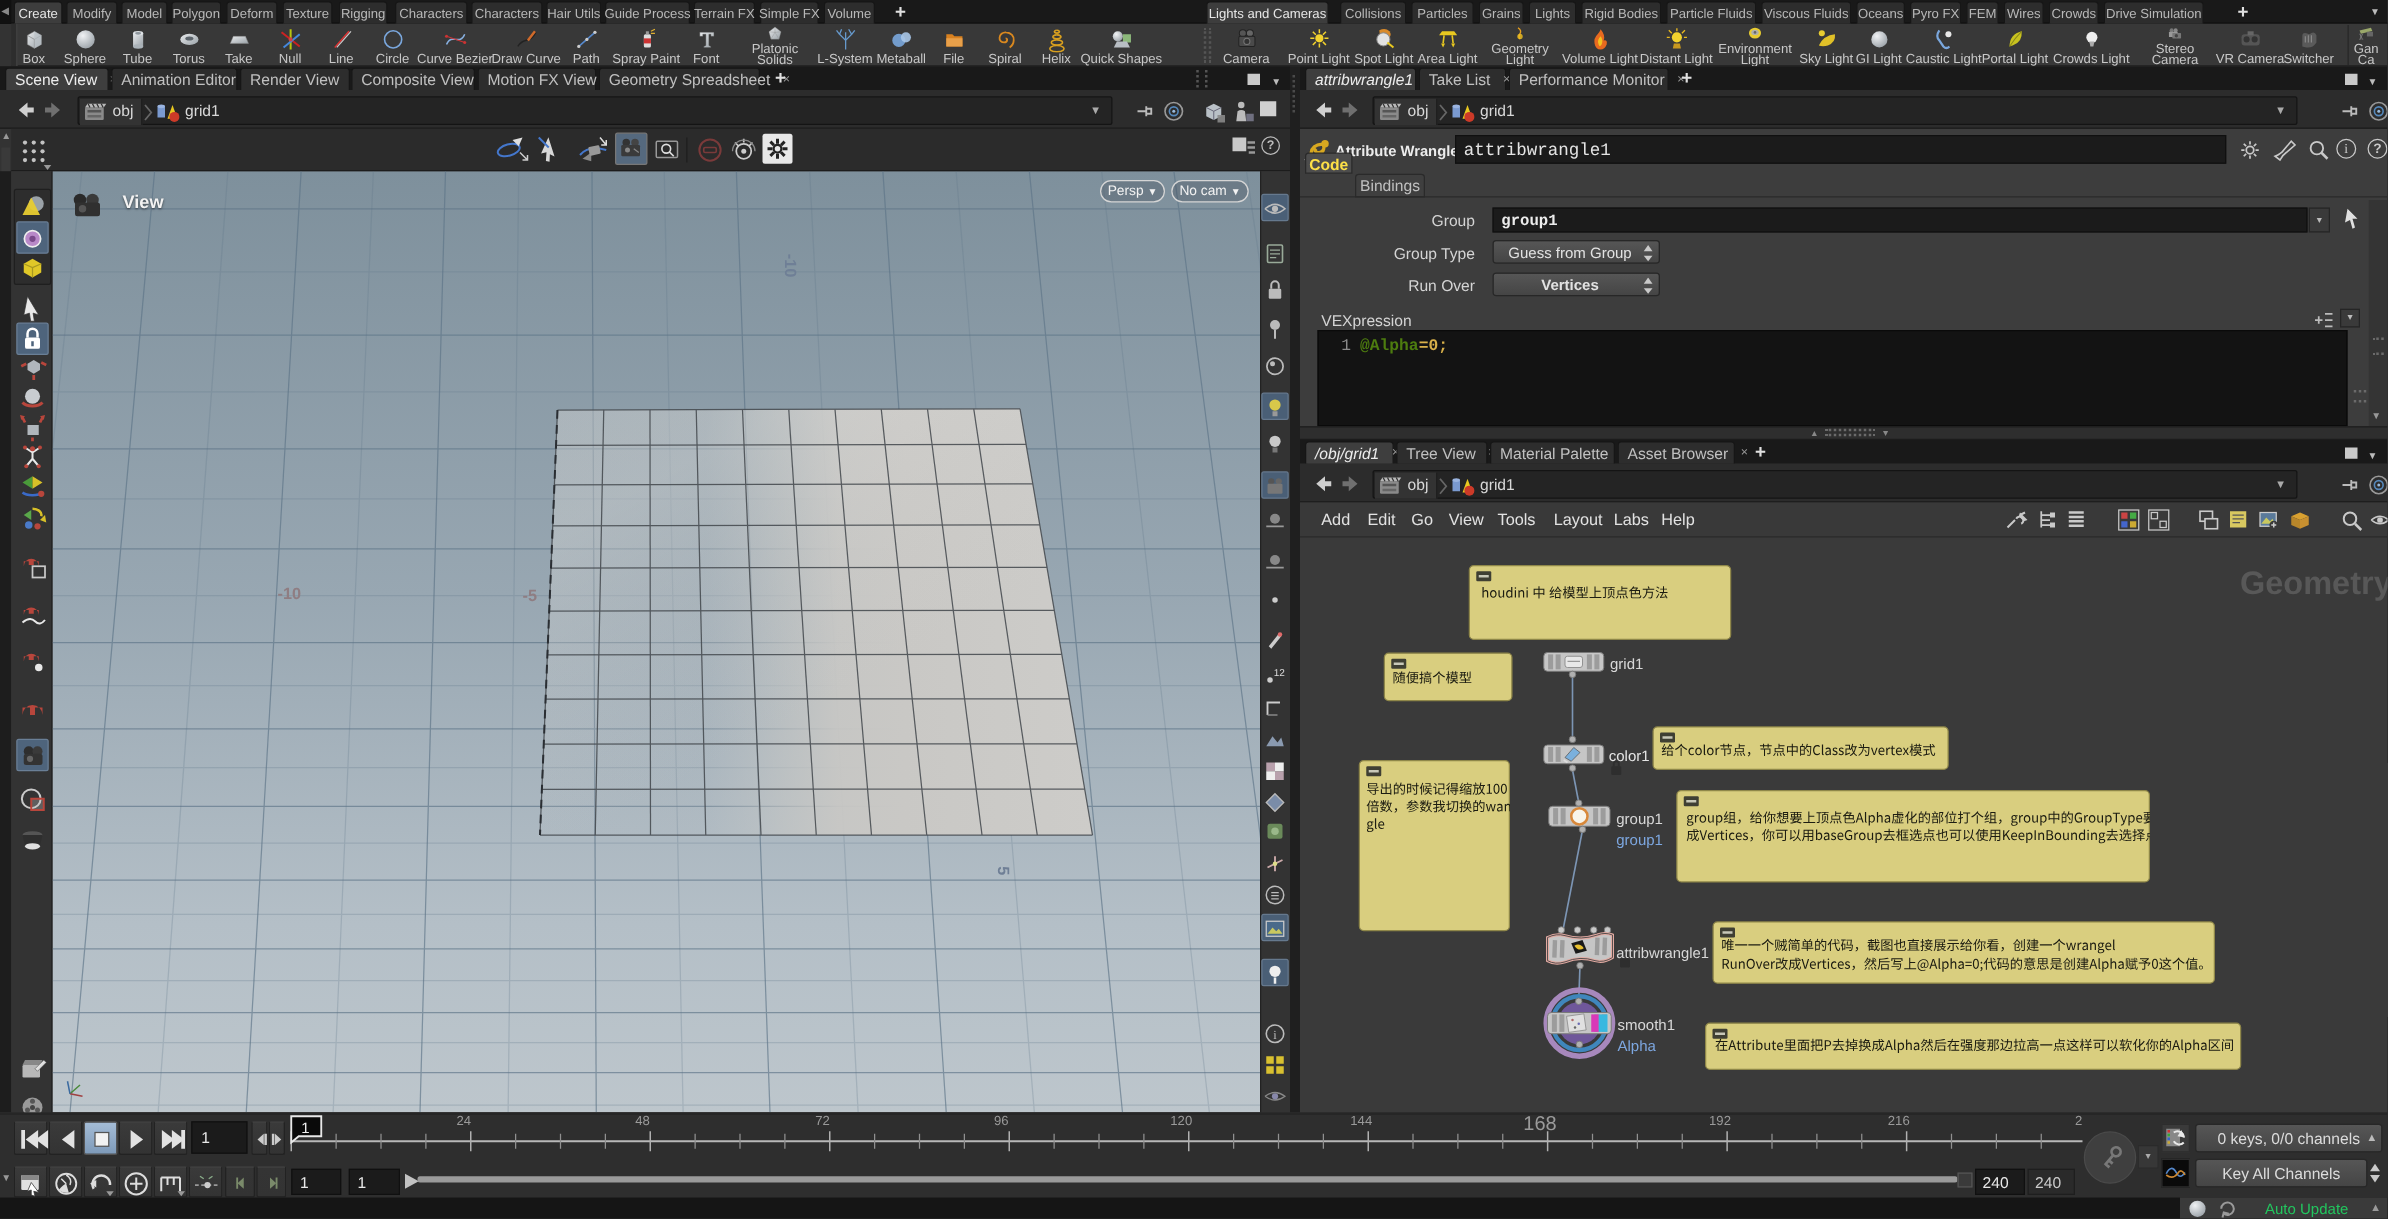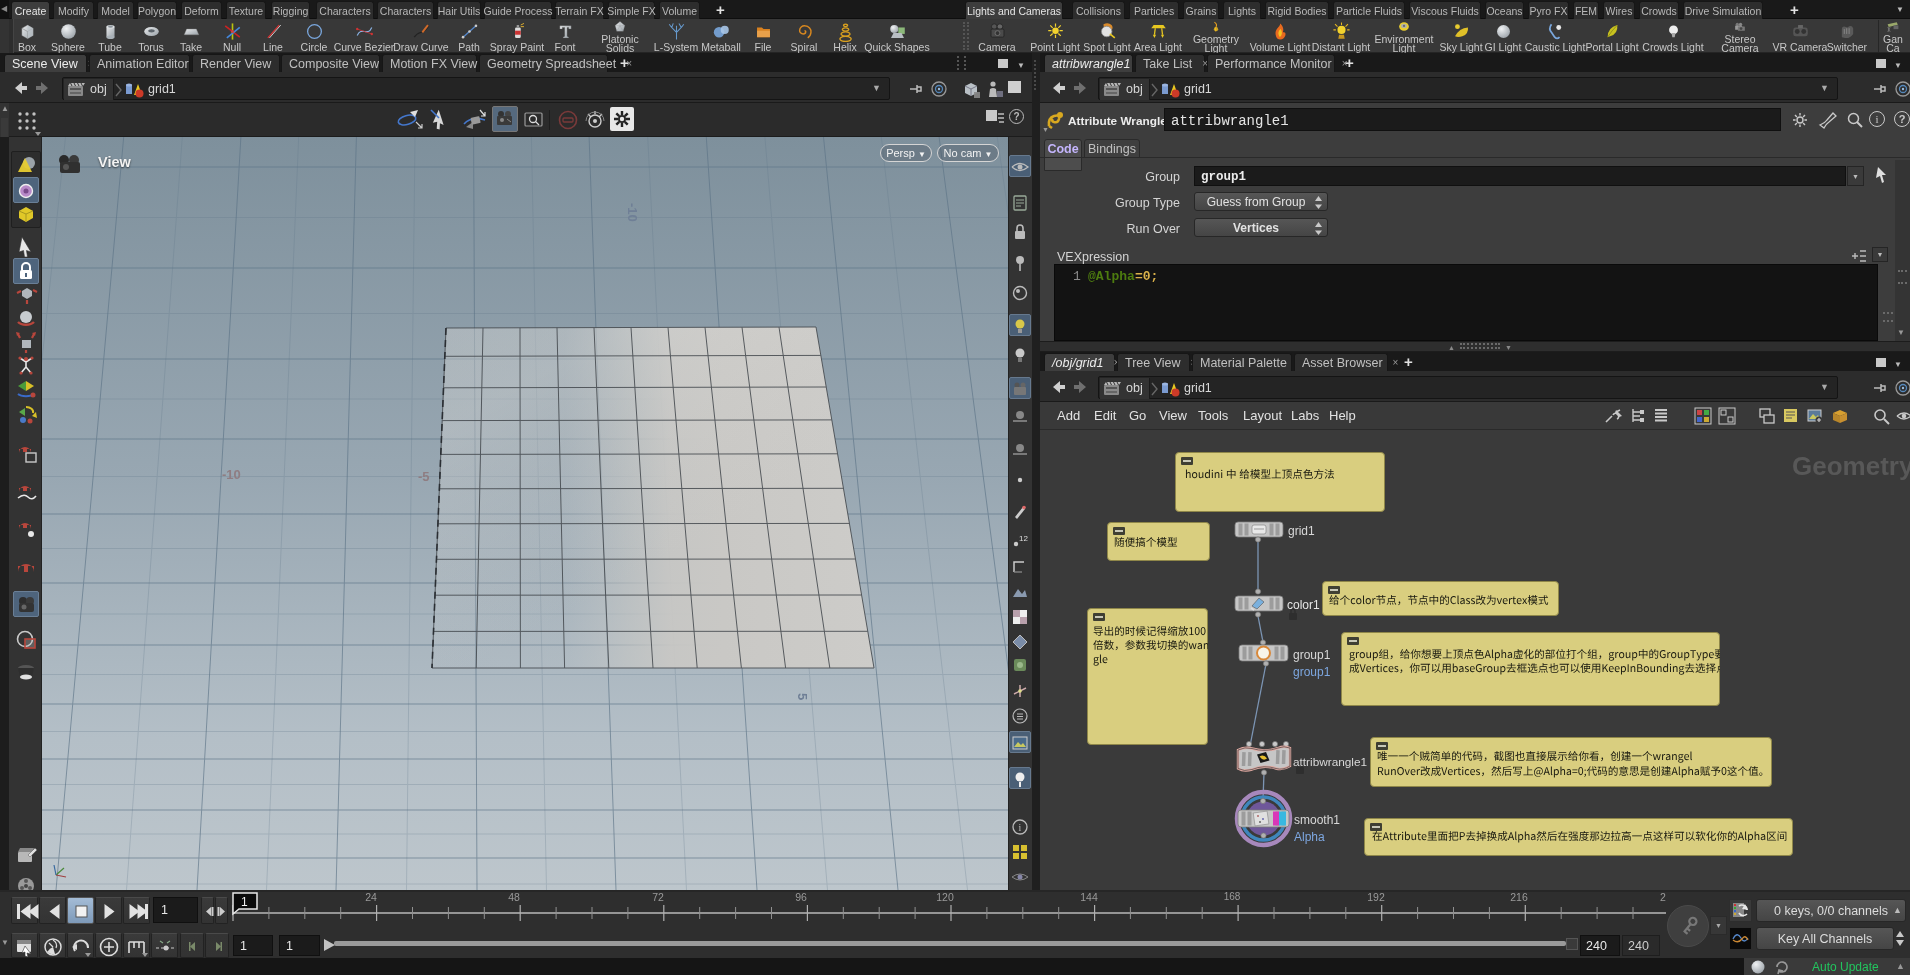--- a/index.html
+++ b/index.html
@@ -966,21 +966,21 @@
     </svg>
 <svg class="abs" style="left:1818px;top:111px;" width="20" height="18" viewBox="0 0 20 18">
       <path d="M2 14 Q7 12 9 9 L15 2 L18 5 L11 11 Q8 13 6 17 Z" fill="none" stroke="#c9c9c9" stroke-width="1.3"></path>
     </svg>
 <svg class="abs" style="left:1846px;top:111px;" width="18" height="18" viewBox="0 0 18 18">
       <circle cx="7.5" cy="7.5" r="5" fill="none" stroke="#c9c9c9" stroke-width="1.5"></circle>
       <path d="M11 11 L16 16" stroke="#c9c9c9" stroke-width="2"></path>
     </svg>
 <div class="abs" style="left:1869px;top:111px;width:16px;height:16px;border:1.3px solid #c9c9c9;border-radius:50%;color:#c9c9c9;font-size:11px;text-align:center;line-height:15px;font-family:Liberation Serif;">i</div>
 <div class="abs" style="left:1894px;top:111px;width:16px;height:16px;border:1.3px solid #c9c9c9;border-radius:50%;color:#c9c9c9;font-size:11px;text-align:center;line-height:15px;font-weight:bold;">?</div>
-<div class="abs" style="left:1044px;top:139px;width:38px;height:32px;background:#4d4d4d;border:1px solid #2a2a2a;border-radius:3px 3px 0 0;color:#c4b5fd;font-size:12.5px;font-weight:bold;text-align:center;line-height:18px;">Code</div>
+<div class="abs" style="left:1044px;top:122px;width:38px;height:17px;background:#4d4d4d;border:1px solid #2a2a2a;border-radius:3px 3px 0 0;color:#fde047;font-size:12.5px;font-weight:bold;text-align:center;line-height:18px;">Code</div>
 <div class="abs" style="left:1084px;top:139px;width:56px;height:19px;background:#3f3f3f;border:1px solid #2a2a2a;border-radius:3px 3px 0 0;color:#c0c0c0;font-size:12.5px;text-align:center;line-height:18px;">Bindings</div>
 <div class="abs" style="left:1040px;top:157px;width:870px;height:1px;background:#2a2a2a;"></div>
 <div class="abs" style="left:1040px;top:170px;width:140px;text-align:right;color:#d4d4d4;font-size:12.5px;">Group</div>
 <div class="abs dk" style="left:1194px;top:166px;width:652px;height:20px;">
       <span class="mono" style="position:absolute;left:6px;top:3px;font-size:12.5px;font-weight:bold;color:#ececec;">group1</span>
     </div>
 <div class="abs" style="left:1847px;top:166px;width:17px;height:20px;background:#3a3a3a;border:1px solid #252525;color:#bbb;font-size:7px;text-align:center;line-height:19px;">▼</div>
 <svg class="abs" style="left:1875px;top:166px;" width="14" height="18" viewBox="0 0 14 18">
       <path d="M3 1 L11 9 L7 9 L9 16 L7 17 L5 10 L1 12 Z" fill="#e0e0e0"></path>
     </svg>
@@ -1619,21 +1619,21 @@
       <line x1="1366.1" y1="17" x2="1366.1" y2="29" stroke="#909090" stroke-width="1"></line>
       <line x1="1402.0" y1="17" x2="1402.0" y2="29" stroke="#909090" stroke-width="1"></line>
       <line x1="1437.9" y1="15" x2="1437.9" y2="31" stroke="#b0b0b0" stroke-width="1.2"></line>
     </svg>
 <div class="abs" style="left:371px;top:891px;color:#9a9a9a;font-size:10.5px;transform:translateX(-50%);">24</div>
 <div class="abs" style="left:514px;top:891px;color:#9a9a9a;font-size:10.5px;transform:translateX(-50%);">48</div>
 <div class="abs" style="left:658px;top:891px;color:#9a9a9a;font-size:10.5px;transform:translateX(-50%);">72</div>
 <div class="abs" style="left:801px;top:891px;color:#9a9a9a;font-size:10.5px;transform:translateX(-50%);">96</div>
 <div class="abs" style="left:945px;top:891px;color:#9a9a9a;font-size:10.5px;transform:translateX(-50%);">120</div>
 <div class="abs" style="left:1089px;top:891px;color:#9a9a9a;font-size:10.5px;transform:translateX(-50%);">144</div>
-<div class="abs" style="left:1232px;top:891px;color:#9a9a9a;font-size:10px;transform:translateX(-50%);">168</div>
+<div class="abs" style="left:1232px;top:891px;color:#9a9a9a;font-size:16px;transform:translateX(-50%);">168</div>
 <div class="abs" style="left:1376px;top:891px;color:#9a9a9a;font-size:10.5px;transform:translateX(-50%);">192</div>
 <div class="abs" style="left:1519px;top:891px;color:#9a9a9a;font-size:10.5px;transform:translateX(-50%);">216</div>
 <div class="abs" style="left:1663px;top:891px;color:#9a9a9a;font-size:10.5px;transform:translateX(-50%);">2</div>
 <svg class="abs" style="left:231px;top:891px;" width="30" height="25" viewBox="0 0 30 25">
       <path d="M2 2 L26 2 L26 18 L8 18 L2 23 Z" fill="#0a0a0a" stroke="#e8e8e8" stroke-width="1.5"></path>
       <text x="10" y="15" font-size="12" fill="#f0f0f0" font-family="Liberation Sans">1</text>
     </svg>
 <div class="abs" style="left:11px;top:897px;width:27px;height:27px;background:linear-gradient(#3a3a3a,#333);border:1px solid #222;border-top-color:#4a4a4a;border-radius:2px;"><svg width="27" height="27" viewBox="0 0 27 27">
         <rect x="5" y="6" width="3" height="15" fill="#e2e2e2"></rect>
         <path d="M18.5 6 L8.5 13.5 L18.5 21 Z" fill="#e2e2e2"></path>

